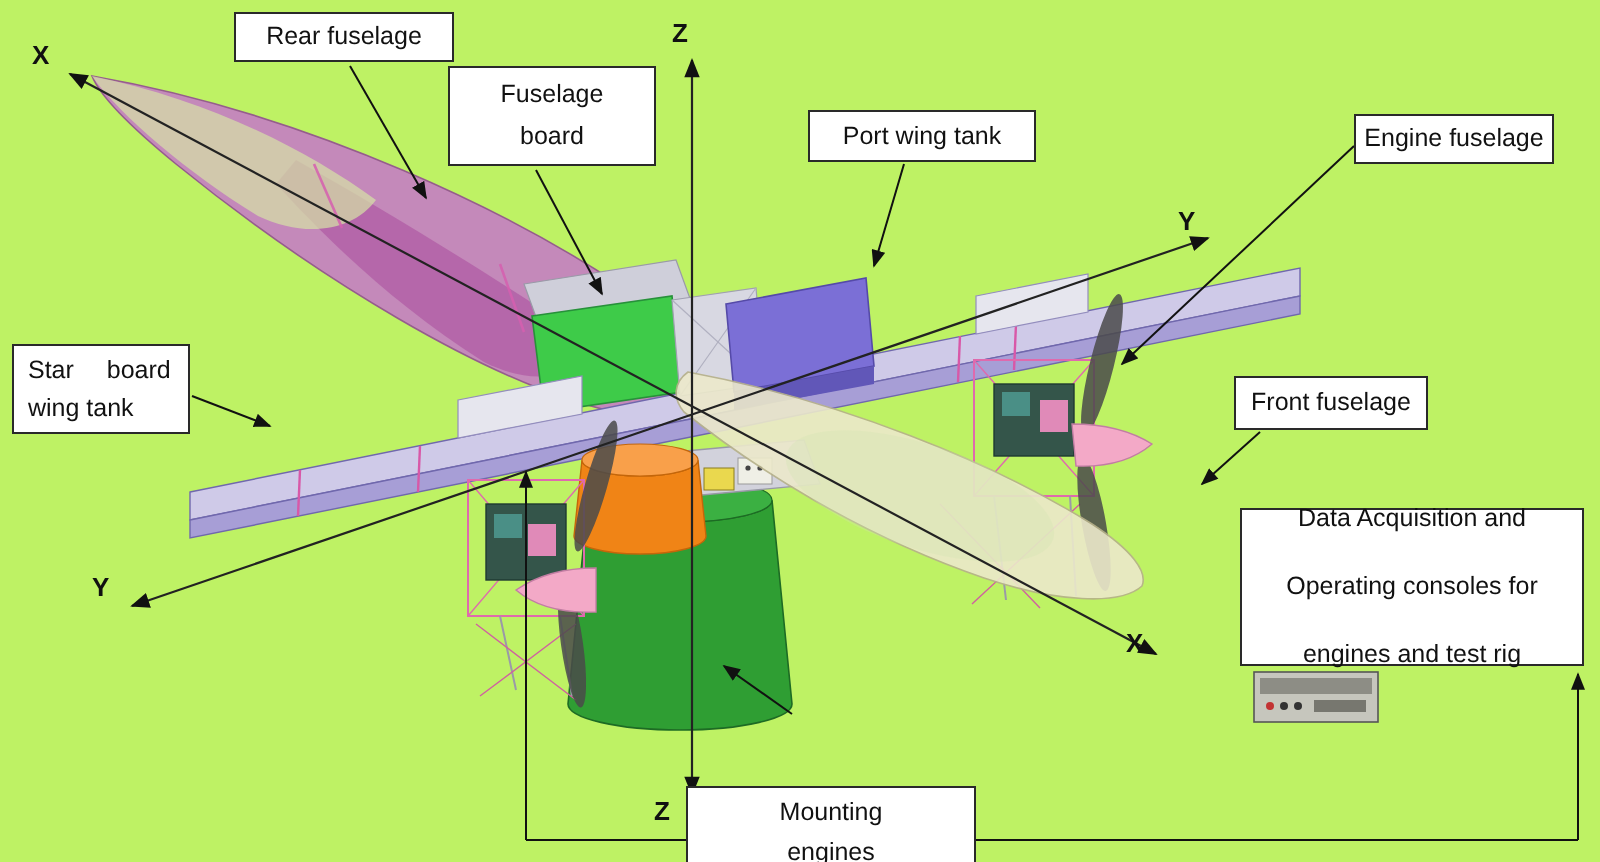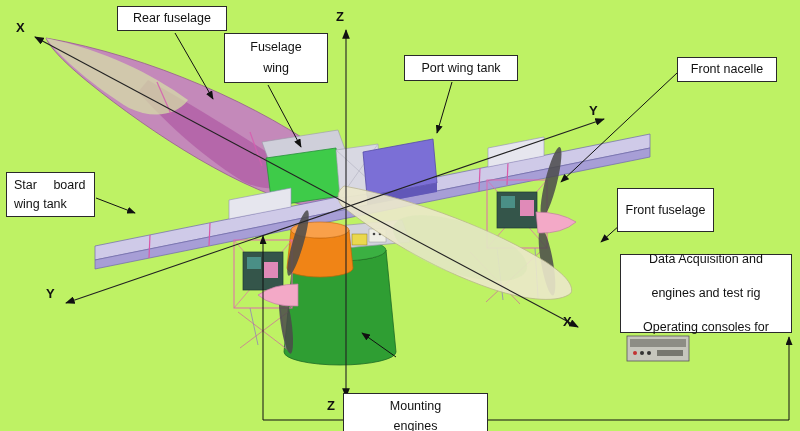--- a/index.html
+++ b/index.html
@@ -11,21 +11,21 @@
            font-size:12.5px;color:#111;line-height:1.5;text-align:center;
            box-sizing:border-box;z-index:3;}
   .callout span{display:block;white-space:nowrap;}
   #co-rear{left:117px;top:6px;width:110px;height:25px;}
   #co-ftank{left:224px;top:33px;width:104px;height:50px;line-height:1.7;align-items:center;}
   #co-port{left:404px;top:55px;width:114px;height:26px;}
   #co-nacelle{left:677px;top:57px;width:100px;height:25px;}
   #co-star{left:6px;top:172px;width:89px;height:45px;align-items:flex-start;
            padding-left:7px;text-align:left;}
   #co-star .spread{word-spacing:13px;}
-  #co-front{left:617px;top:188px;width:97px;height:44px;}
+  #co-front{left:617px;top:188px;width:97px;height:27px;}
   #co-daq{left:620px;top:254px;width:172px;height:79px;line-height:1.85;gap:11px;}
   #co-mount{left:343px;top:357px;width:145px;height:45px;line-height:1.6;margin-top:36px;}
   .axis-label{position:absolute;font-weight:bold;font-size:13px;color:#111;z-index:3;}
   #ax-x-top{left:16px;top:20px;}
   #ax-z-top{left:336px;top:9px;}
   #ax-y-right{left:589px;top:103px;}
   #ax-y-bl{left:46px;top:286px;}
   #ax-x-br{left:563px;top:314px;}
   #ax-z-bottom{left:327px;top:398px;}
 </style>
@@ -161,44 +161,44 @@
     <rect x="30" y="14" width="26" height="6" fill="#77776f"></rect>
   </g>
 </svg>
 
 <div class="callout" id="co-rear">
   <span>Rear fuselage</span>
 </div>
 
 <div class="callout" id="co-ftank">
   <span>Fuselage</span>
-  <span>wing</span>
+  <span>board</span>
 </div>
 
 <div class="callout" id="co-port">
   <span>Port wing tank</span>
 </div>
 
 <div class="callout" id="co-nacelle">
-  <span>Front nacelle</span>
+  <span>Engine fuselage</span>
 </div>
 
 <div class="callout" id="co-star">
   <span class="spread">Star board</span>
   <span>wing tank</span>
 </div>
 
 <div class="callout" id="co-front">
   <span>Front fuselage</span>
 </div>
 
 <div class="callout" id="co-daq">
   <span>Data Acquisition and</span>
+  <span>Operating consoles for</span>
   <span>engines and test rig</span>
-  <span>Operating consoles for</span>
 </div>
 
 <div class="callout" id="co-mount">
   <span>Mounting</span>
   <span>engines</span>
 </div>
 
 <div class="axis-label" id="ax-x-top">X</div>
 <div class="axis-label" id="ax-z-top">Z</div>
 <div class="axis-label" id="ax-y-right">Y</div>

